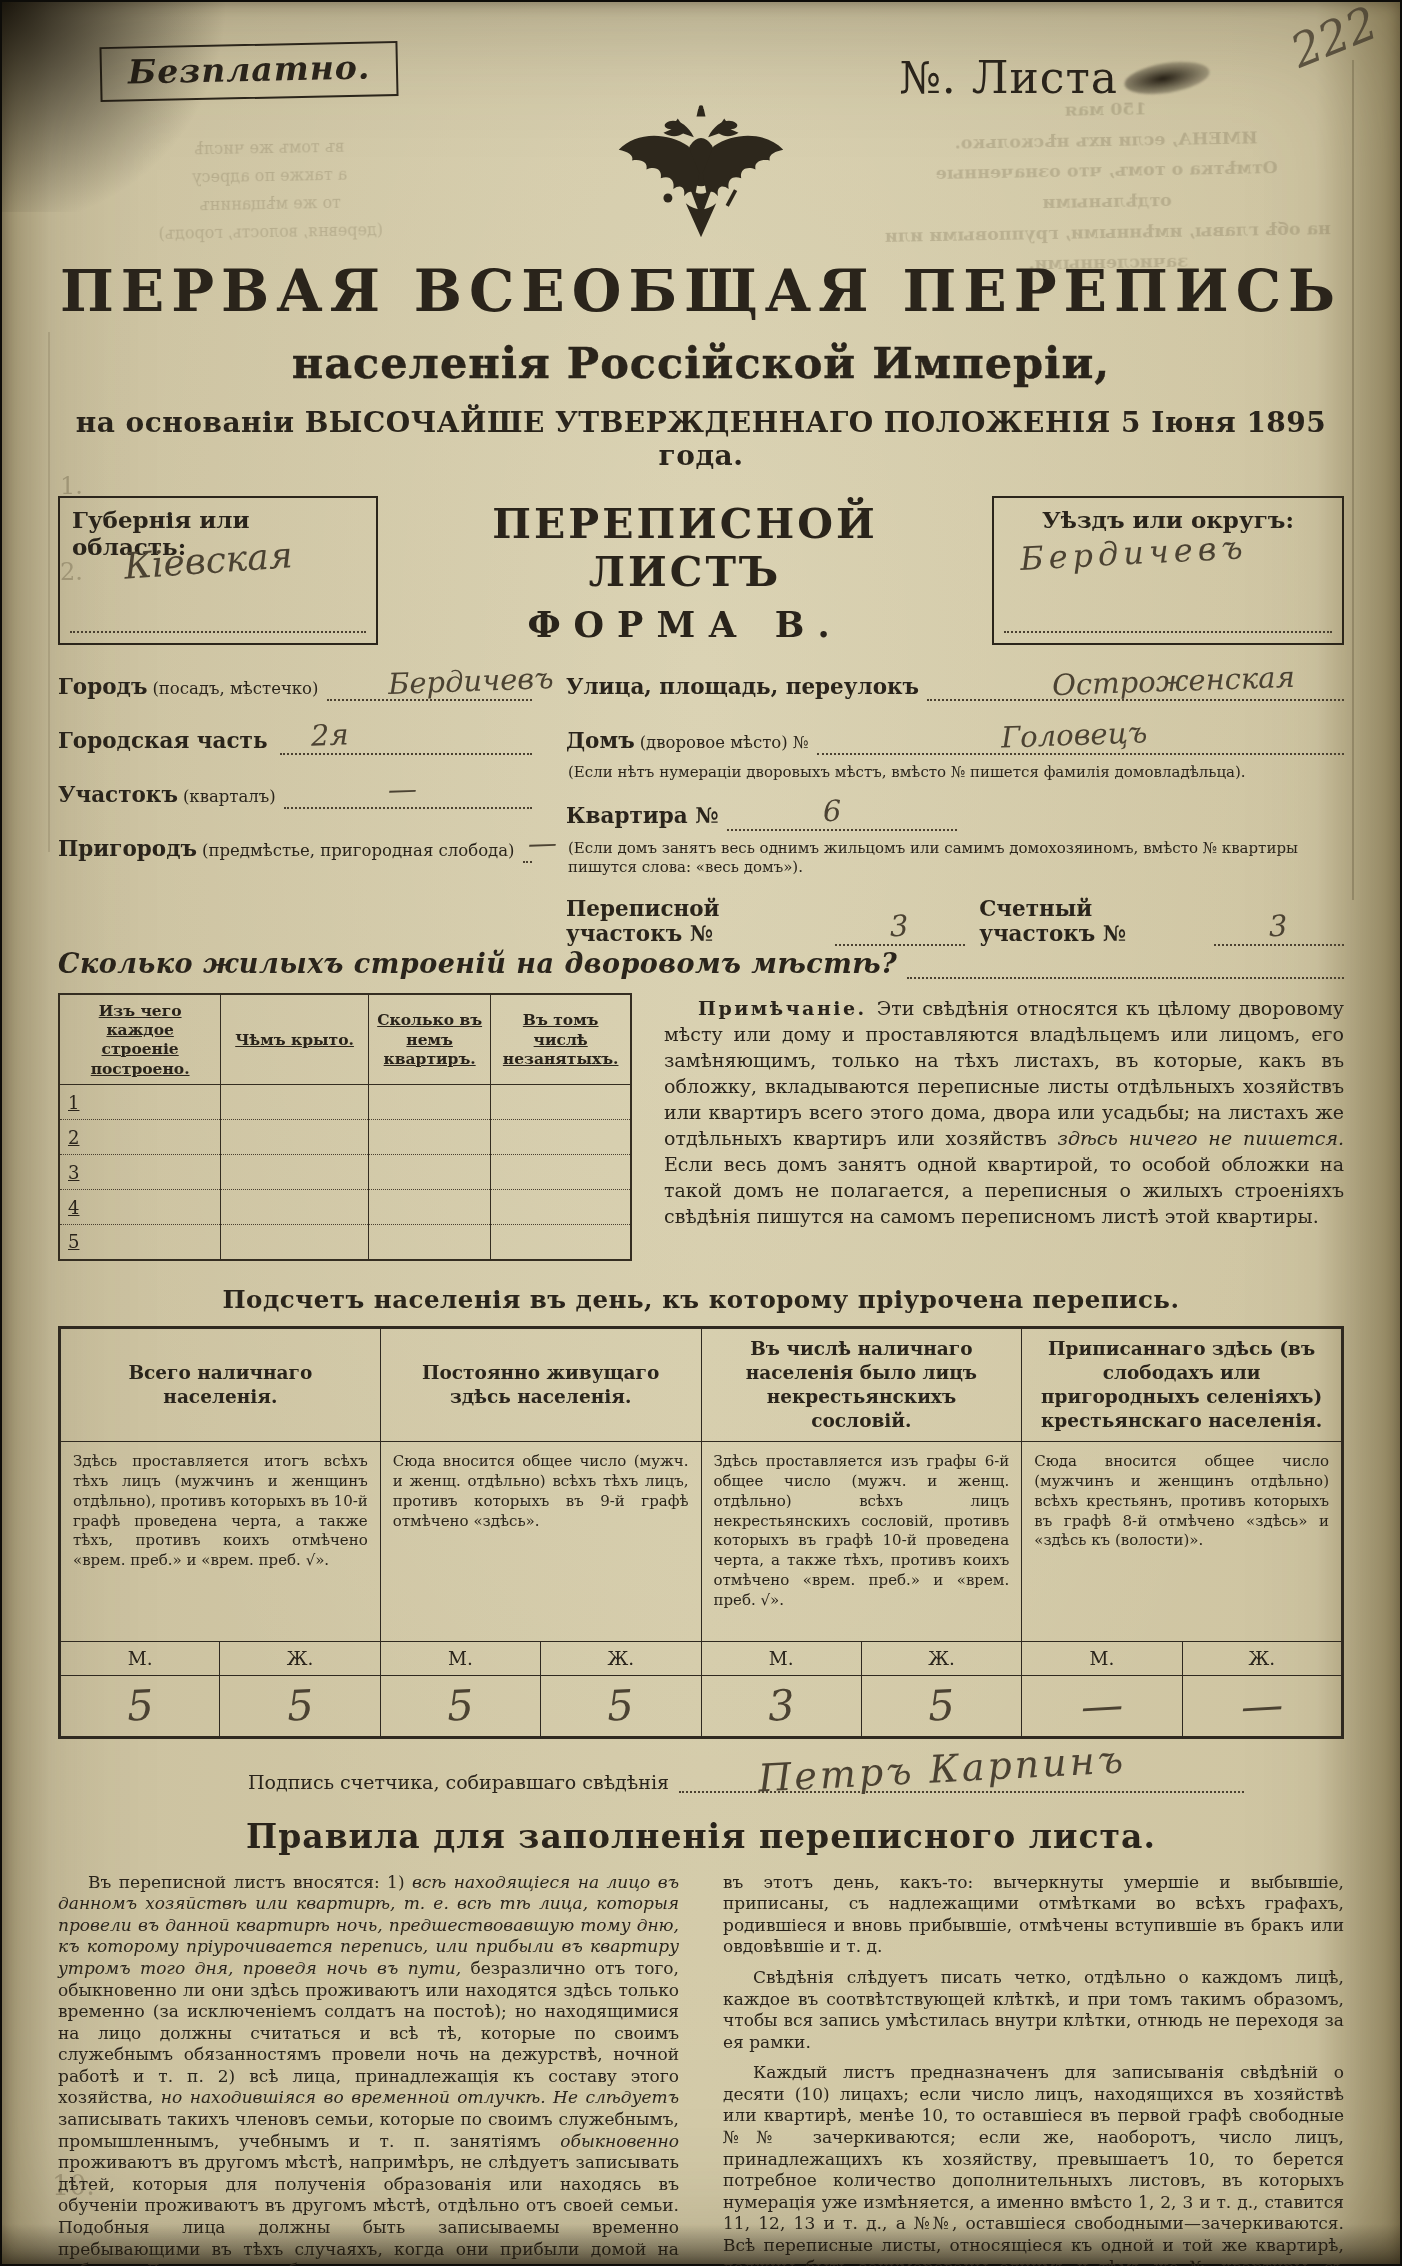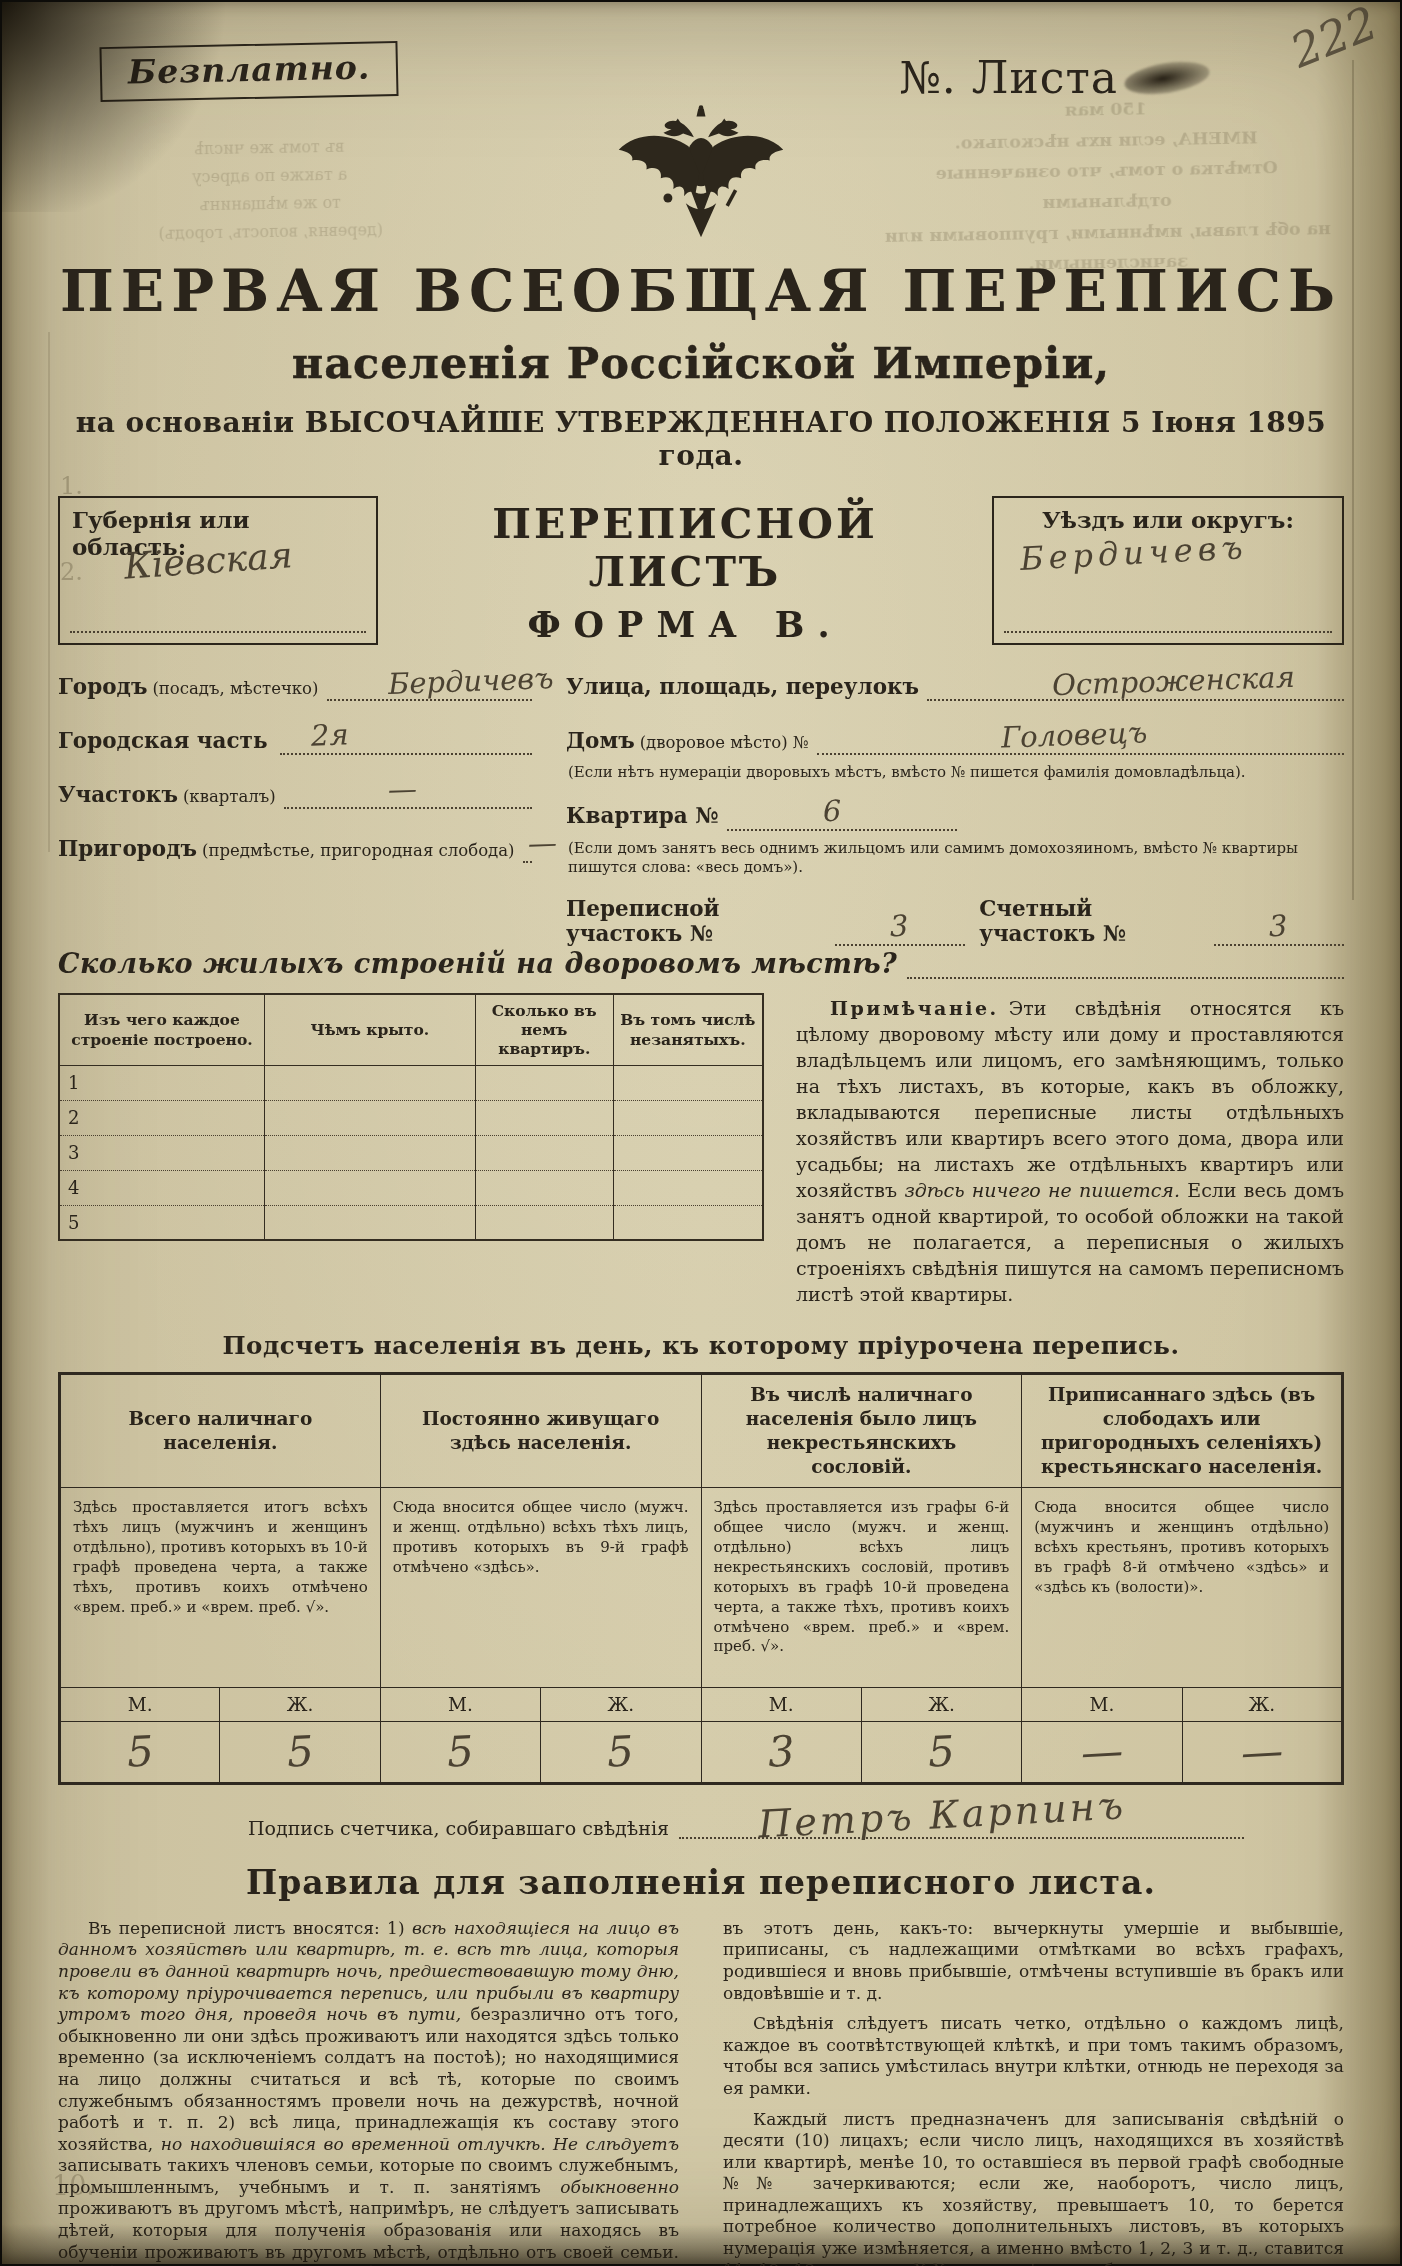--- a/index.html
+++ b/index.html
@@ -77,21 +77,21 @@
   .lv{ position:absolute; bottom:1px; font-size:29px; white-space:nowrap;} .lv-12{left:12%;} .lv-30{left:30%;} .lv-35{left:35%;} .lv-42{left:42%;} .lv-58{left:58%;}
   .f-note{ font-size:15px; line-height:1.3; margin:-16px 0 18px 2px;}
   .uch{ display:flex; align-items:flex-end; font-size:21px; margin-top:6px;}
   .uch b{ font-size:21.5px;}
 
   
   .bq{ display:flex; align-items:flex-end; margin-top:2px;}
   .bq-label{ font-size:27px; font-weight:bold; font-style:italic; letter-spacing:.5px;}
   .bq-line{ flex:1; border-bottom:2px dotted #4a4030; height:26px; margin-left:10px;}
   .bwrap{ display:flex; gap:32px; margin-top:14px;}
-  .btable{ width:706px; border-collapse:collapse; border:2.5px solid #342d21; align-self:flex-start;}
+  .btable{ width:574px; border-collapse:collapse; border:2.5px solid #342d21; align-self:flex-start;text-decoration:underline;}
   .btable th{ border:1.5px solid #342d21; font-size:15.5px; font-weight:bold; padding:6px 6px; height:64px; vertical-align:middle; text-align:center; line-height:1.25;}
   .btable td{ border-left:1.5px solid #342d21; border-right:1.5px solid #342d21; border-bottom:1.5px dotted #4a4030; height:35px; position:relative;}
   .btable tr:last-child td{ border-bottom:none;}
   .bn{ padding-left:8px; font-size:18px; }
   .bc1{width:206px;} .bc2{width:212px;} .bc3{width:138px;} .bc4{width:150px;}
   .note{ flex:1; font-size:19px; line-height:1.37; text-align:justify; text-indent:34px; padding-top:2px;}
   .note-label{ font-weight:bold; letter-spacing:2.5px; margin-right:10px;}
   .note i{ font-style:italic;}
 
   

